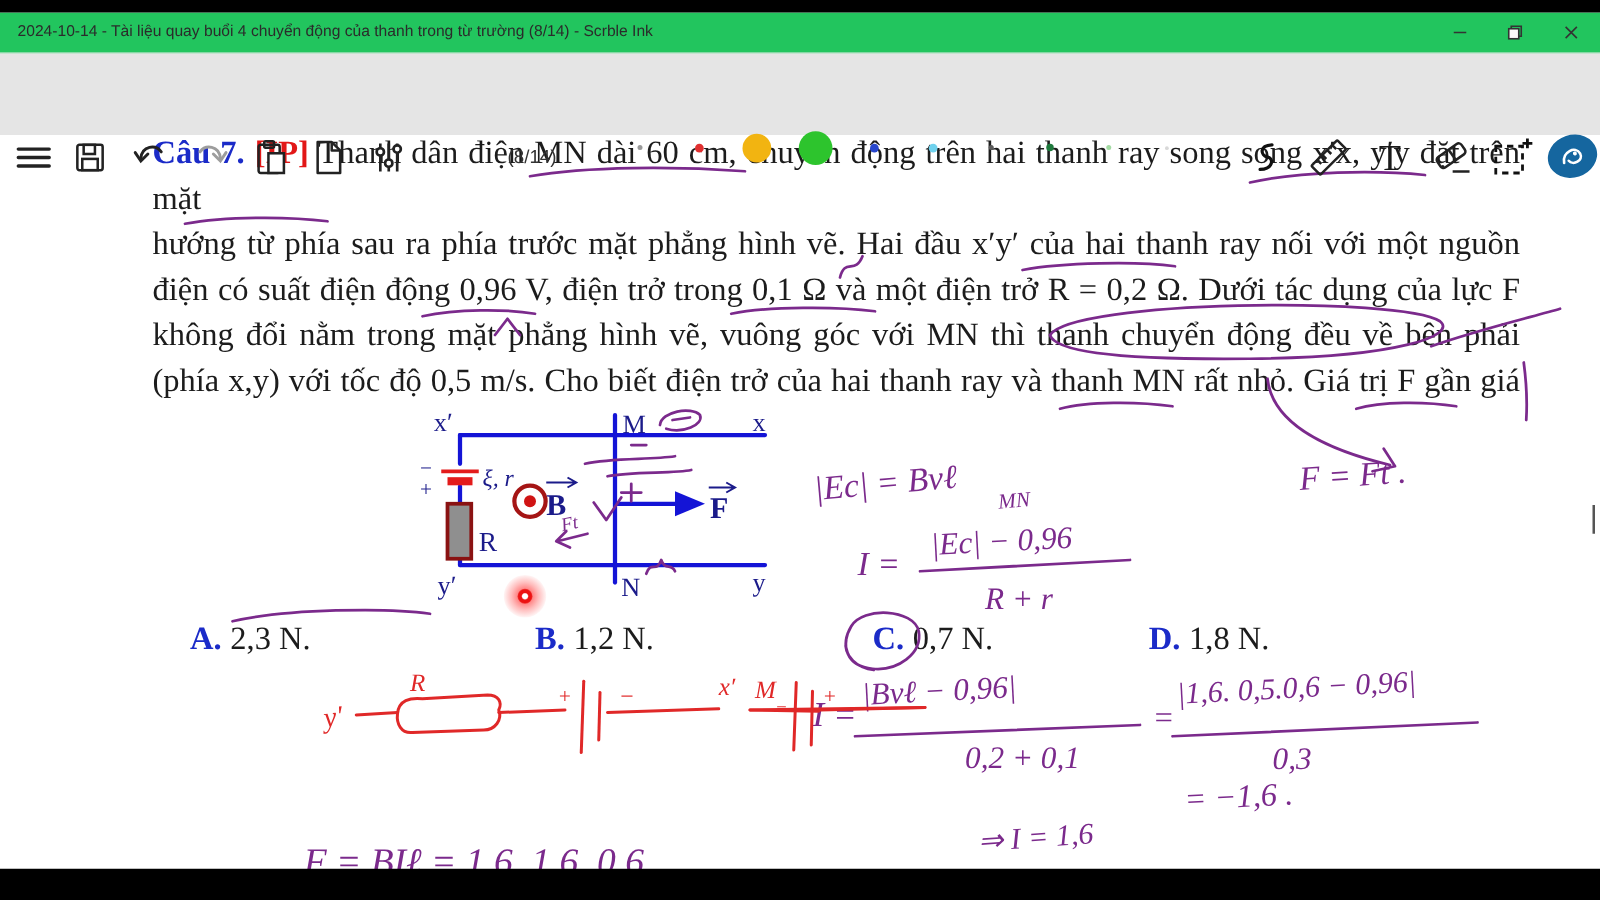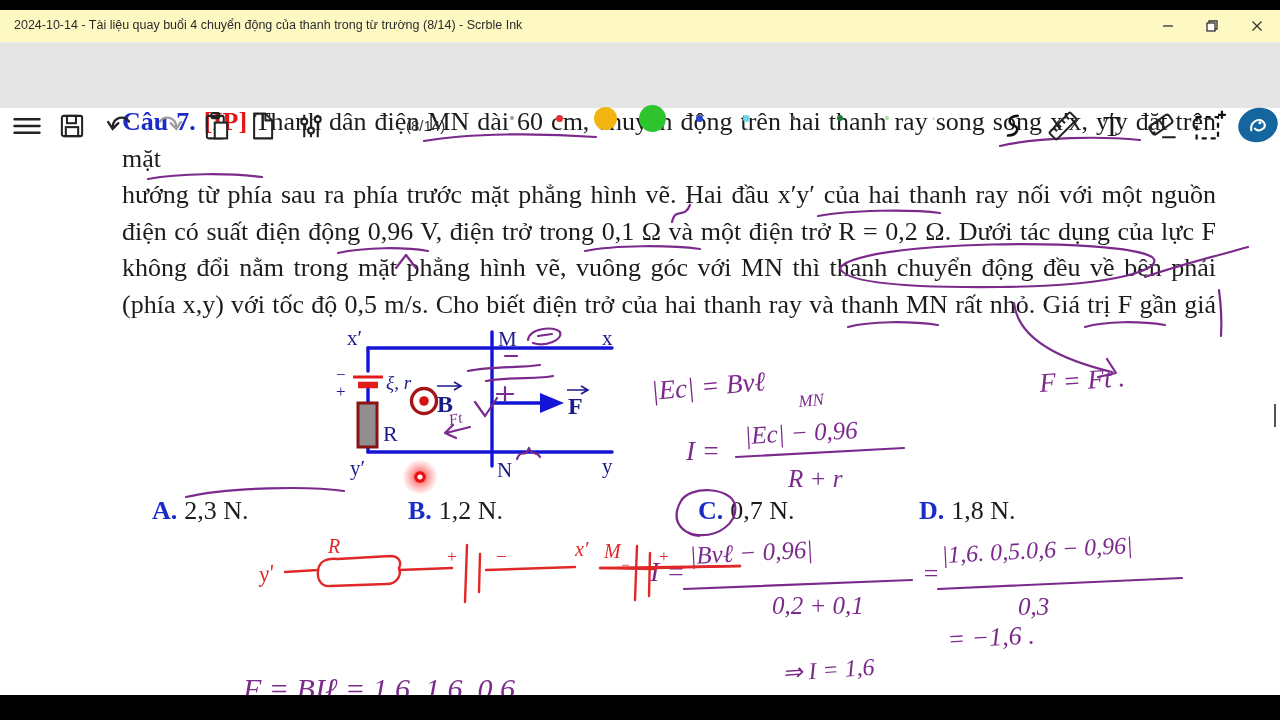--- a/index.html
+++ b/index.html
@@ -2,21 +2,21 @@
 <html><head>
 <meta charset="utf-8">
 <style>
   html,body{margin:0;padding:0;background:#000;}
   #app{position:relative;width:1280px;height:720px;background:#fff;overflow:hidden;
        font-family:"Liberation Sans",sans-serif;}
   
   .bar-top{position:absolute;left:0;top:0;width:1280px;height:10px;background:#000;z-index:30;}
   .bar-bottom{position:absolute;left:0;top:695px;width:1280px;height:25px;background:#000;z-index:30;}
   
-  .titlebar{position:absolute;left:0;top:10px;width:1280px;height:32px;background:#fef9c3;
+  .titlebar{position:absolute;left:0;top:10px;width:1280px;height:32px;background:#22c55e;
             border-bottom:1px solid #ececec;z-index:25;}
   .title-text{position:absolute;left:14px;top:8px;font-size:12.5px;color:#2b2b2b;white-space:nowrap;}
   .winbtn{position:absolute;top:3px;width:34px;height:26px;background:none;border:none;padding:0;
           display:flex;align-items:center;justify-content:center;cursor:default;}
   
   .toolbar{position:absolute;left:0;top:42px;width:1280px;height:66px;background:#e5e5e5;z-index:24;}
   .tbtn{position:absolute;top:66px;width:36px;height:36px;background:none;border:none;padding:0;}
   .tbtn svg{display:block;}
   .pageind{position:absolute;left:406px;top:75px;font-size:15px;color:#333;}
   .swatches{position:absolute;left:489px;top:60px;height:32px;display:flex;align-items:center;}
@@ -216,21 +216,21 @@
 
   <div class="qtext">
     <div class="qline"><span class="qnum">Câu 7.</span> <span class="qtag">[IP]</span> <span>Thanh dân điện MN dài 60 cm, chuyển động trên hai thanh ray song song x′x, y′y đặt trên mặt</span></div>
     <div class="qline">hướng từ phía sau ra phía trước mặt phẳng hình vẽ. Hai đầu x′y′ của hai thanh ray nối với một nguồn</div>
     <div class="qline">điện có suất điện động 0,96 V, điện trở trong 0,1 Ω và một điện trở R = 0,2 Ω. Dưới tác dụng của lực F</div>
     <div class="qline">không đổi nằm trong mặt phẳng hình vẽ, vuông góc với MN thì thanh chuyển động đều về bên phải</div>
     <div class="qline">(phía x,y) với tốc độ 0,5 m/s. Cho biết điện trở của hai thanh ray và thanh MN rất nhỏ. Giá trị F gần giá</div>
   </div>
 
   <div class="ans" style="left:152px"><span class="al">A.</span><span class="av">2,3 N.</span></div>
-  <div class="ans" style="left:408px"><span class="al">B.</span><span class="av">1,2 N.</span></div>
+  <div class="ans" style="left:428px"><span class="al">B.</span><span class="av">1,2 N.</span></div>
   <div class="ans" style="left:698px"><span class="al">C.</span><span class="av">0,7 N.</span></div>
   <div class="ans" style="left:919px"><span class="al">D.</span><span class="av">1,8 N.</span></div>
 
   <svg class="ink-layer" viewBox="0 0 1280 720">
 
     <g>
       <path class="bl" d="M368 348 H612"></path>
       <path class="bl" d="M368 452 H612"></path>
       <path class="bl" d="M368 348 V371 M368 389 V403 M368 447 V452"></path>
       <path class="bl" d="M492 332 V466"></path>

